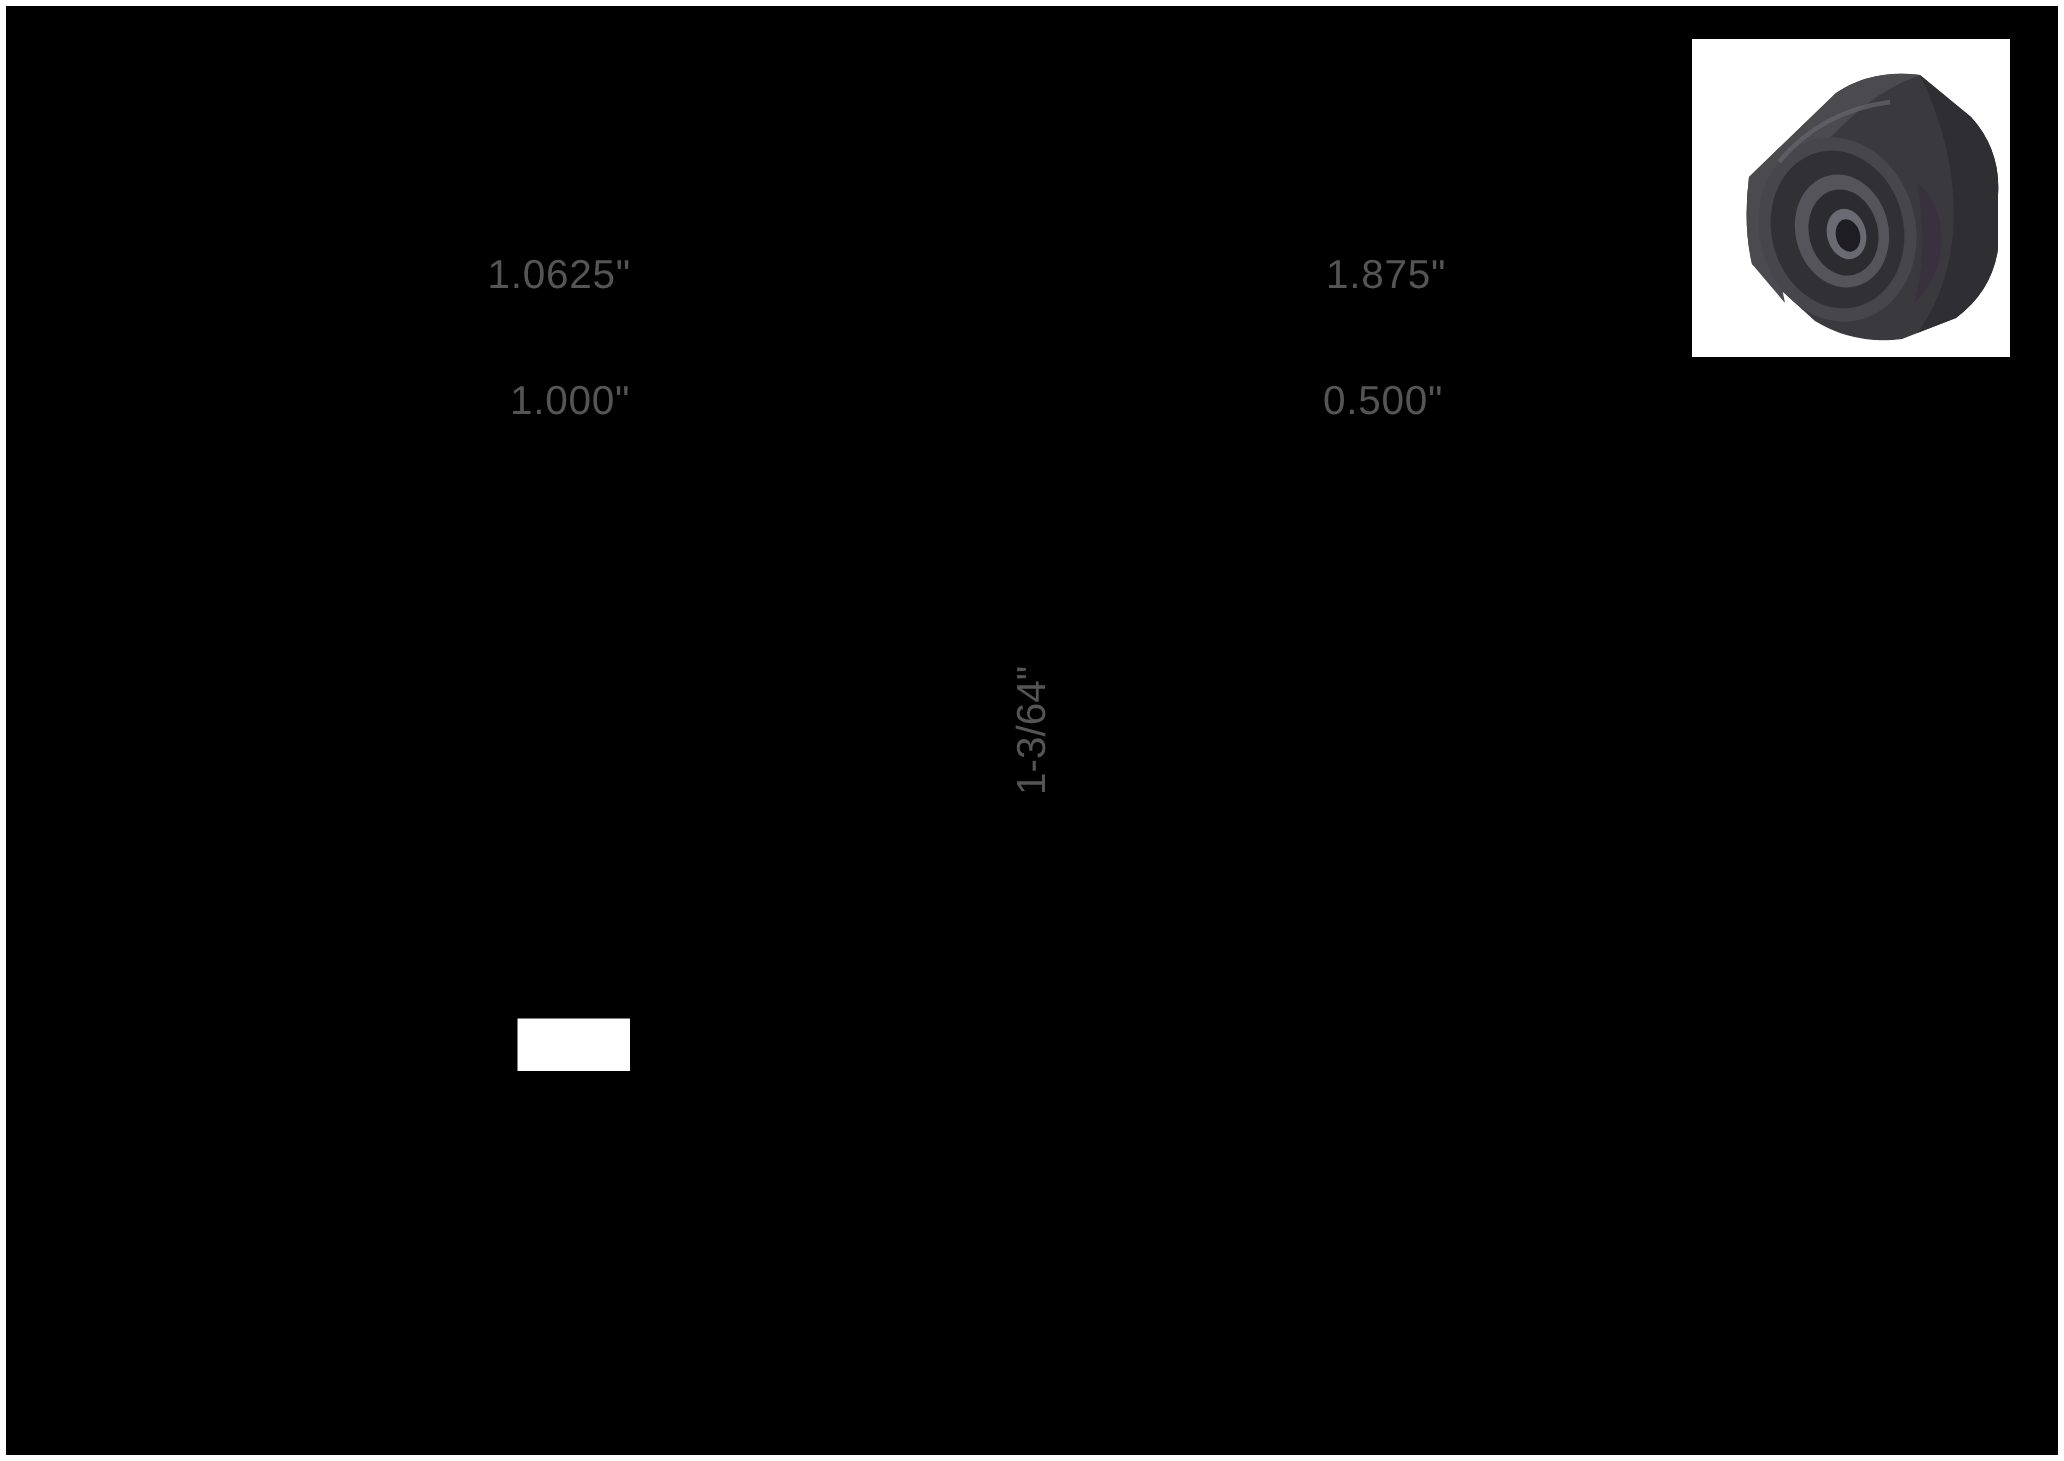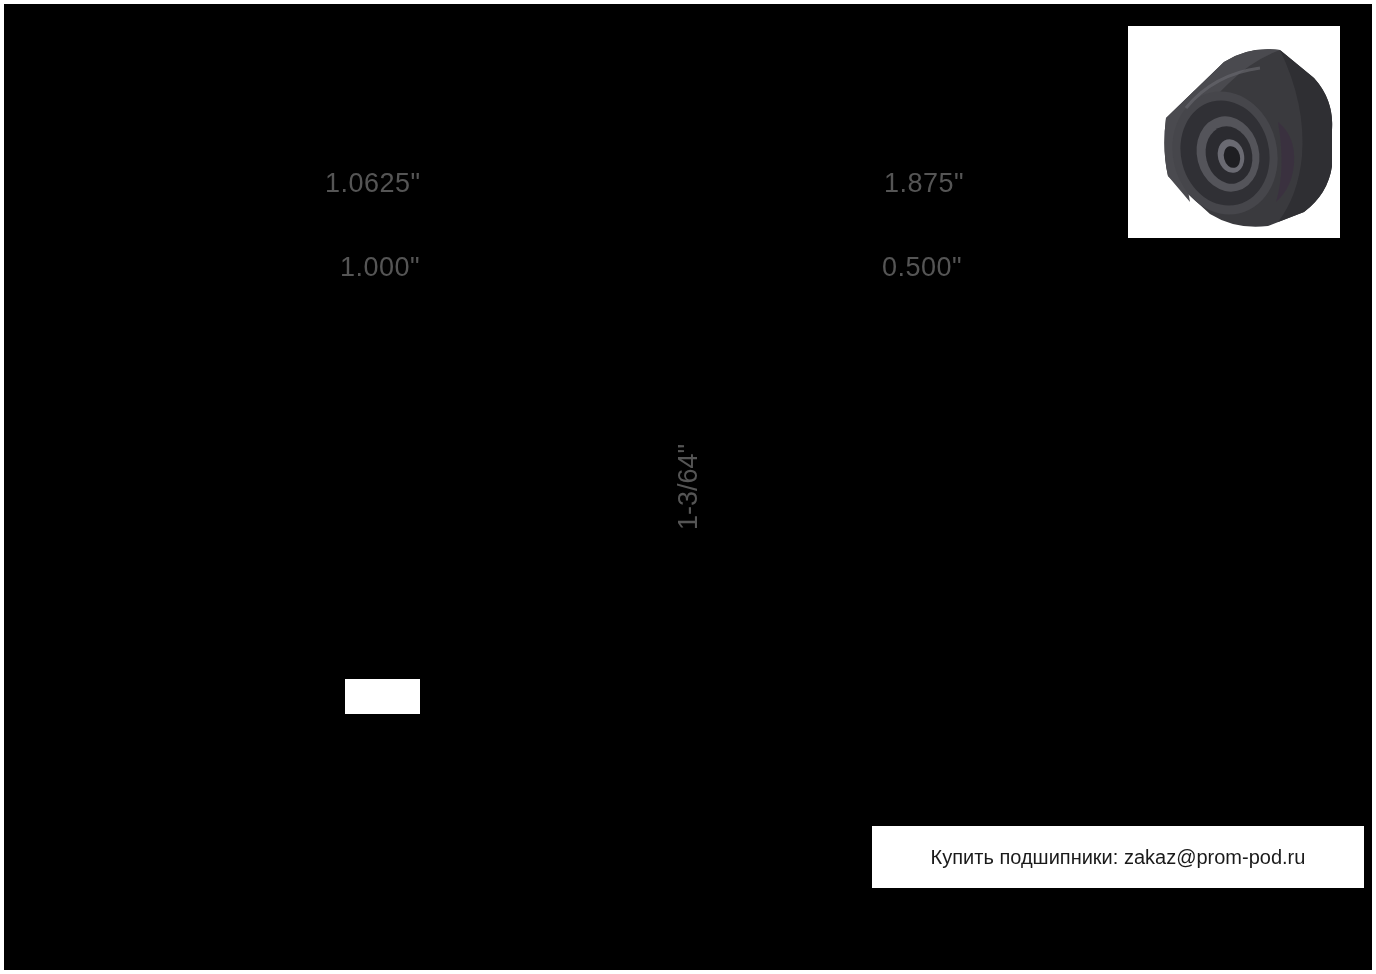--- a/index.html
+++ b/index.html
@@ -142,17 +142,14 @@
 
       <ellipse cx="103" cy="130" rx="13" ry="17" fill="#6a6a72" transform="rotate(-14 103 130)"></ellipse>
       <ellipse cx="104" cy="131" rx="8" ry="11" fill="#1e1e22" transform="rotate(-14 104 131)"></ellipse>
 
       <path d="M150 96 Q168 110 166 138 Q164 162 148 176 Q158 142 150 96 Z" fill="#3b3040" opacity="0.85"></path>
 
       <path d="M58 82 Q86 48 132 42" stroke="#6b6b72" stroke-width="3" fill="none" opacity="0.6"></path>
     </svg>
   </div>
 
-  <div id="contact-banner">
-    <span class="banner-text">Купить подшипники: zakaz@prom-pod.ru</span>
-  </div>
 
 </div>
 
 </body></html>

